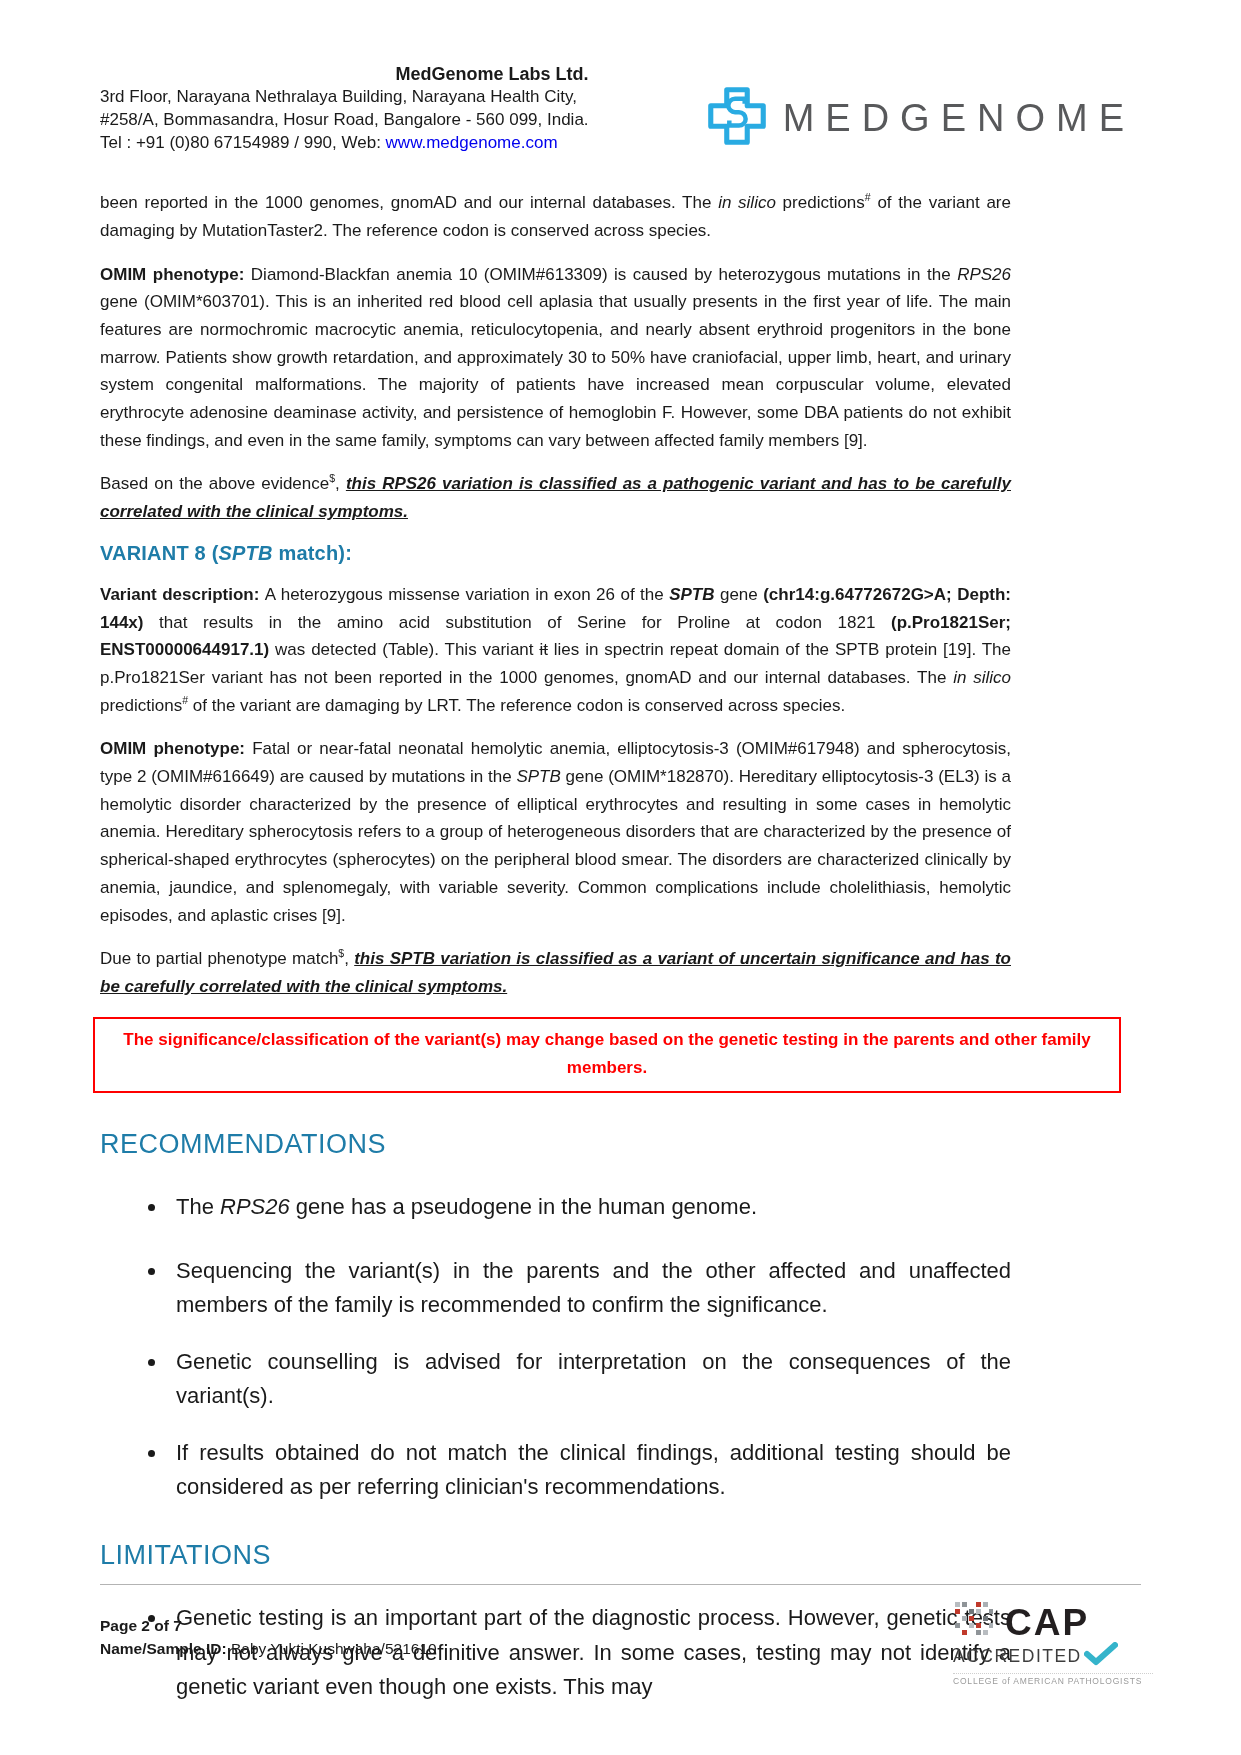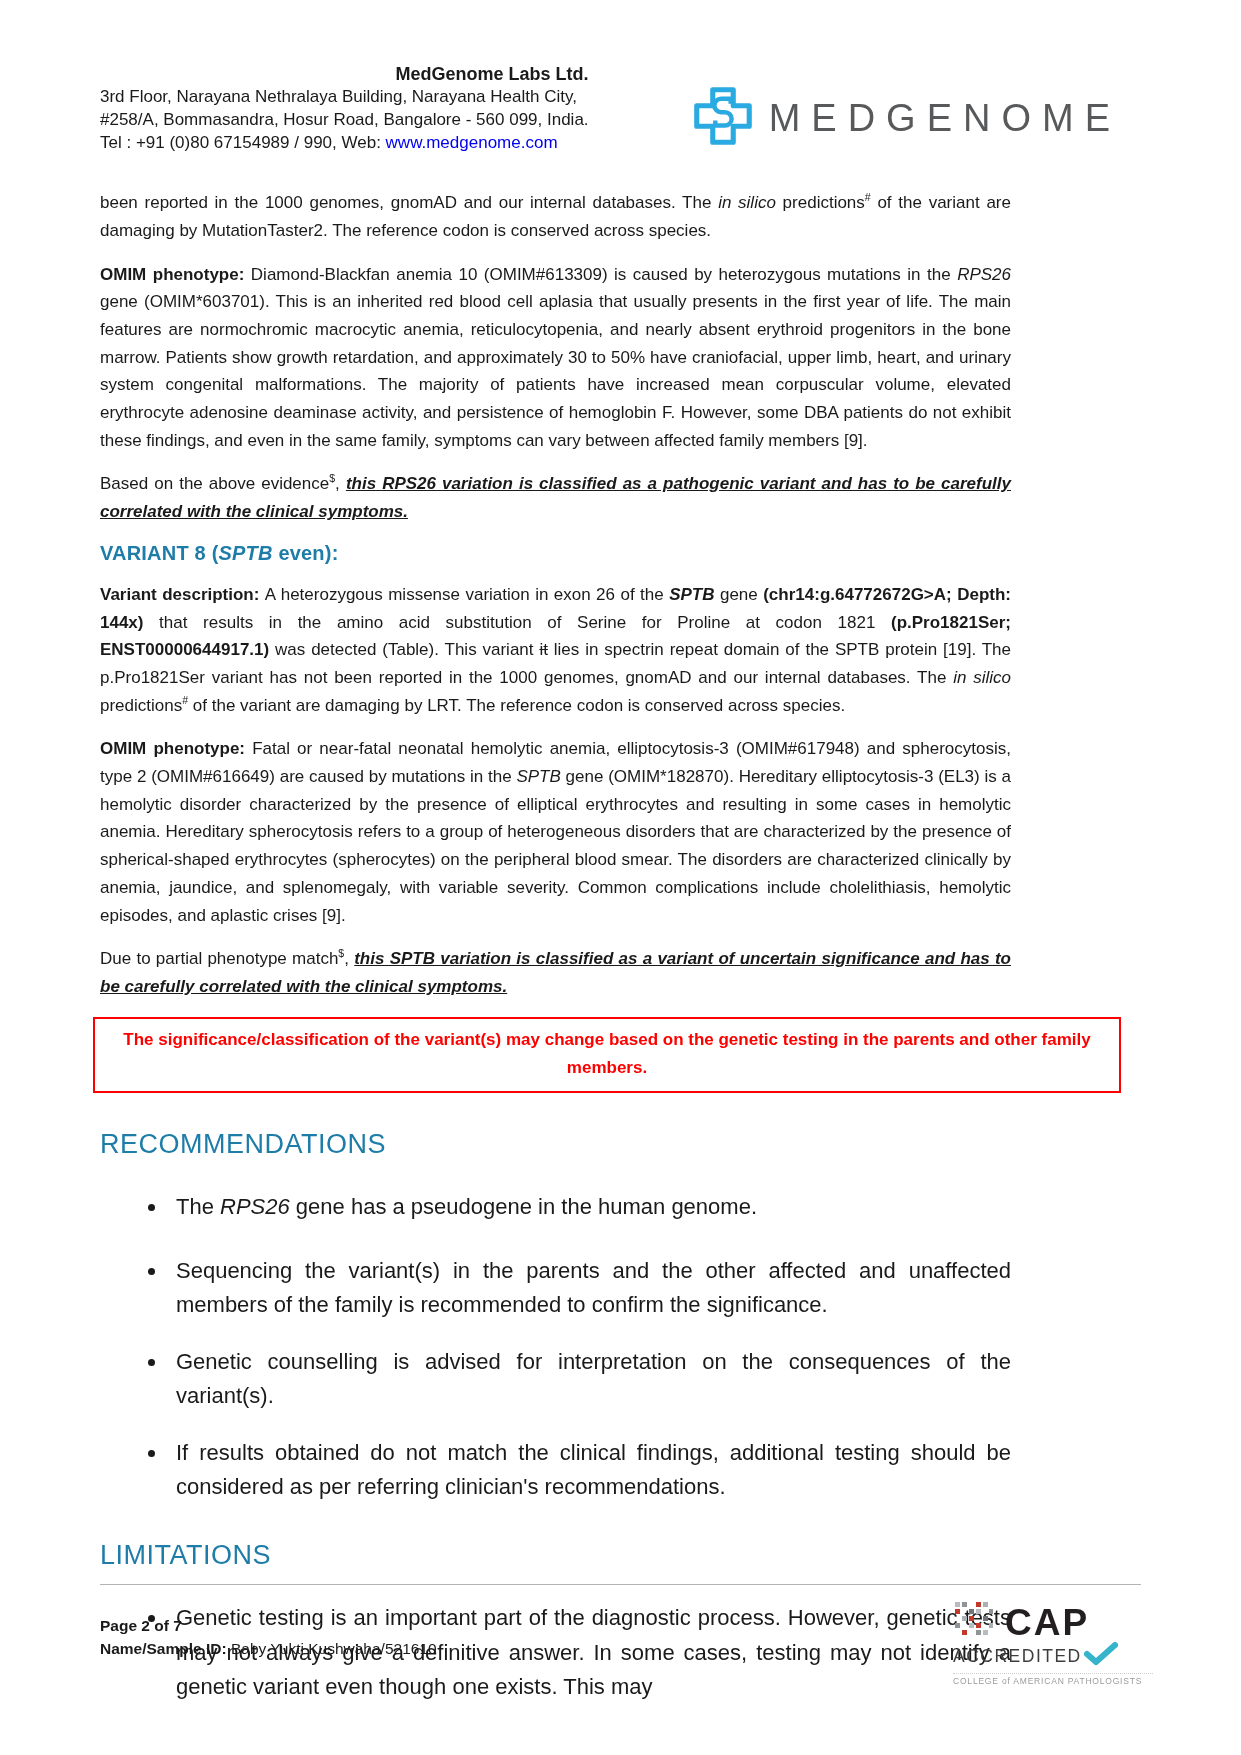--- a/index.html
+++ b/index.html
@@ -12,21 +12,21 @@
     background:#ffffff;
     padding:62px 230px 0 100px;
     color:#1a1a1a;
     overflow:hidden;
   }
   
   .header { display:flex; justify-content:space-between; align-items:flex-start; width:1041px; margin-bottom:34px; }
   .company-block { font-size:17px; line-height:1.35; }
   .company-name { font-weight:bold; font-size:18px;text-align:right; }
   .link { color:var(--link-blue,#0000EE); text-decoration:none; }
-  .brand { display:flex; align-items:center; gap:14px; margin-top:22px; margin-right:20px; }
+  .brand { display:flex; align-items:center; gap:14px; margin-top:22px; margin-right:6px; }
   .brand-word { font-size:38px; letter-spacing:11px; color:#58595B; font-weight:400; }
   
   .doc p { font-size:17px; line-height:1.63; text-align:justify; margin-bottom:16px; }
   sup { font-size:0.62em; line-height:0; }
   .h-variant { color:var(--accent-teal,#1E7CA8); font-size:20px; margin:4px 0 16px; letter-spacing:0.2px; }
   .h-section { color:var(--accent-teal,#1E7CA8); font-size:27px; font-weight:normal; letter-spacing:0.5px; margin:36px 0 30px; }
   .notice-box {
     border:2px solid var(--alert-red,#FF0000);
     margin:14px 0 18px -7px;
     width:1028px;
@@ -68,21 +68,21 @@
       </span>
       <span class="brand-word">MEDGENOME</span>
     </div>
   </div>
 
   <div class="doc">
     <p><span>been reported in the 1000 genomes, gnomAD and our internal databases. The </span><span style="font-style: italic;">in silico</span><span> predictions</span><sup>#</sup><span> of the variant are damaging by MutationTaster2. The reference codon is conserved across species.</span></p>
     <p><span style="font-weight: bold;">OMIM phenotype: </span><span>Diamond-Blackfan anemia 10 (OMIM#613309) is caused by heterozygous mutations in the </span><span style="font-style: italic;">RPS26</span><span> gene (OMIM*603701). This is an inherited red blood cell aplasia that usually presents in the first year of life. The main features are normochromic macrocytic anemia, reticulocytopenia, and nearly absent erythroid progenitors in the bone marrow. Patients show growth retardation, and approximately 30 to 50% have craniofacial, upper limb, heart, and urinary system congenital malformations. The majority of patients have increased mean corpuscular volume, elevated erythrocyte adenosine deaminase activity, and persistence of hemoglobin F. However, some DBA patients do not exhibit these findings, and even in the same family, symptoms can vary between affected family members [9].</span></p>
     <p><span>Based on the above evidence</span><sup>$</sup><span>, </span><span style="font-weight: bold; font-style: italic; text-decoration: underline;">this RPS26 variation is classified as a pathogenic variant and has to be carefully correlated with the clinical symptoms.</span></p>
 
-    <h3 class="h-variant"><span style="font-weight: bold;">VARIANT 8 (</span><span style="font-weight: bold; font-style: italic;">SPTB</span><span style="font-weight: bold;"> even):</span></h3>
+    <h3 class="h-variant"><span style="font-weight: bold;">VARIANT 8 (</span><span style="font-weight: bold; font-style: italic;">SPTB</span><span style="font-weight: bold;"> match):</span></h3>
 
     <p><span style="font-weight: bold;">Variant description: </span><span>A heterozygous missense variation in exon 26 of the </span><span style="font-weight: bold; font-style: italic;">SPTB</span><span> gene </span><span style="font-weight: bold;">(chr14:g.64772672G&gt;A; Depth: 144x)</span><span> that results in the amino acid substitution of Serine for Proline at codon 1821 </span><span style="font-weight: bold;">(p.Pro1821Ser; ENST00000644917.1)</span><span> was detected (Table). This variant </span><span style="text-decoration: line-through;">it</span><span> lies in spectrin repeat domain of the SPTB protein [19]. The p.Pro1821Ser variant has not been reported in the 1000 genomes, gnomAD and our internal databases. The </span><span style="font-style: italic;">in silico</span><span> predictions</span><sup>#</sup><span> of the variant are damaging by LRT. The reference codon is conserved across species.</span></p>
     <p><span style="font-weight: bold;">OMIM phenotype: </span><span>Fatal or near-fatal neonatal hemolytic anemia, elliptocytosis-3 (OMIM#617948) and spherocytosis, type 2 (OMIM#616649) are caused by mutations in the </span><span style="font-style: italic;">SPTB</span><span> gene (OMIM*182870). Hereditary elliptocytosis-3 (EL3) is a hemolytic disorder characterized by the presence of elliptical erythrocytes and resulting in some cases in hemolytic anemia. Hereditary spherocytosis refers to a group of heterogeneous disorders that are characterized by the presence of spherical-shaped erythrocytes (spherocytes) on the peripheral blood smear. The disorders are characterized clinically by anemia, jaundice, and splenomegaly, with variable severity. Common complications include cholelithiasis, hemolytic episodes, and aplastic crises [9].</span></p>
     <p><span>Due to partial phenotype match</span><sup>$</sup><span>, </span><span style="font-weight: bold; font-style: italic; text-decoration: underline;">this SPTB variation is classified as a variant of uncertain significance and has to be carefully correlated with the clinical symptoms.</span></p>
 
     <div class="notice-box">
       <p>The significance/classification of the variant(s) may change based on the genetic testing in the parents and other family members.</p>
     </div>
 
     <h2 class="h-section">RECOMMENDATIONS</h2>

